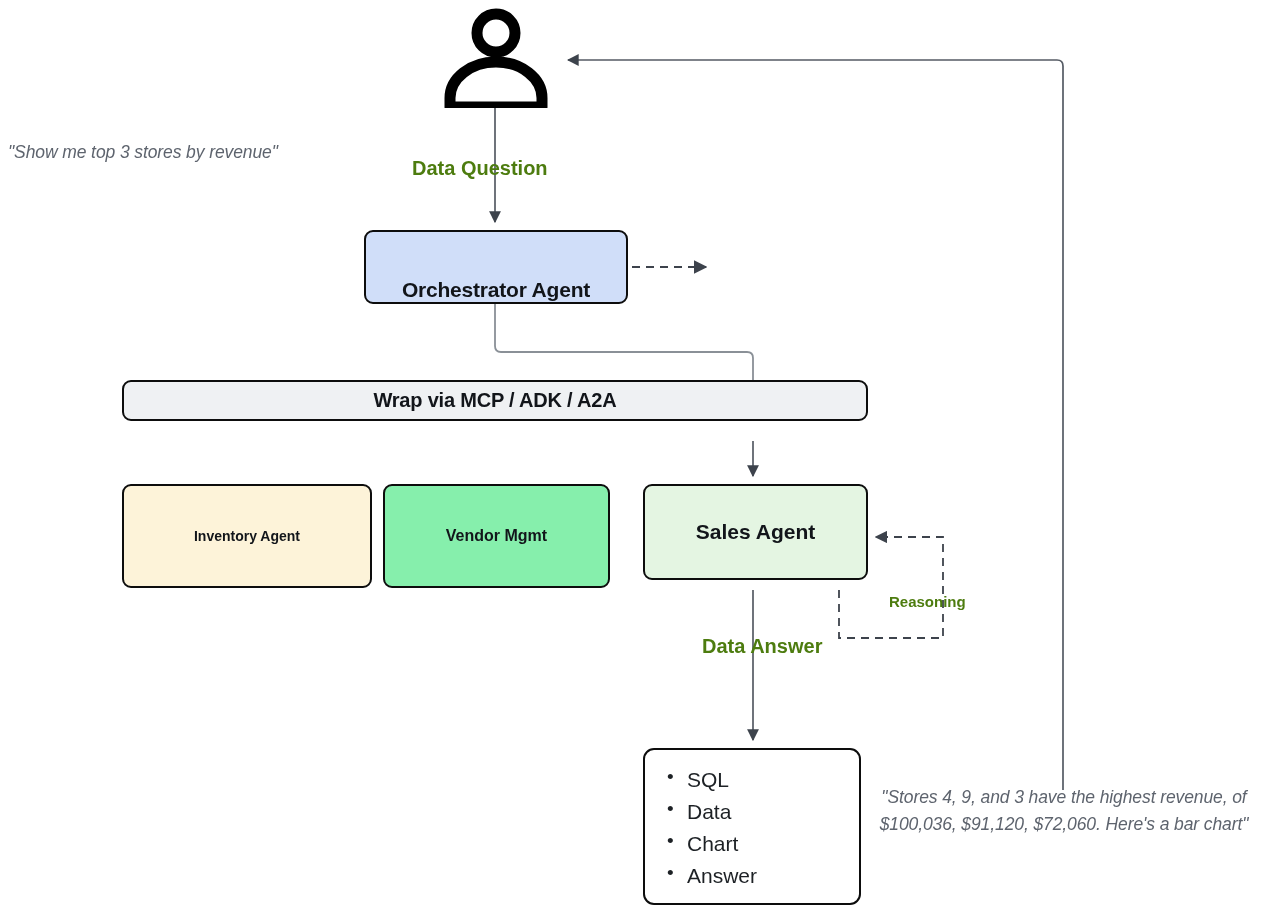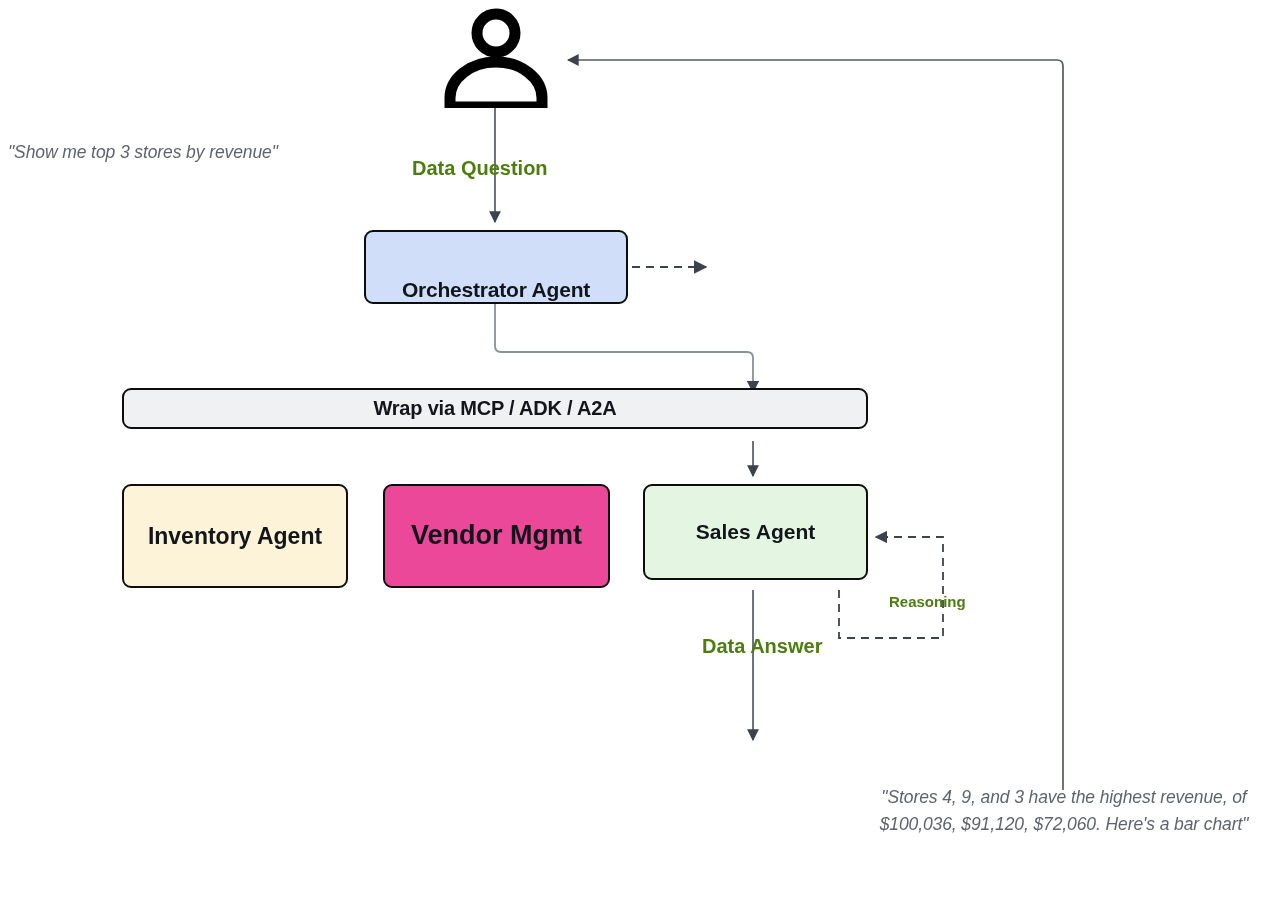--- a/index.html
+++ b/index.html
@@ -43,35 +43,35 @@
   .node-label { line-height: 1.15; }
 
   #orchestrator-agent {
     left: 364px; top: 230px; width: 264px; height: 74px;
     background: #d0def9;
     font-size: 21px;
     letter-spacing: -0.2px;
     align-items: flex-end;
   }
   #mcp-bar {
-    left: 122px; top: 388px; width: 746px; height: 41px;
+    left: 122px; top: 380px; width: 746px; height: 41px;
     background: #eff1f3;
     border-radius: 9px;
     font-size: 20px;
     letter-spacing: -0.2px;
   }
   #inventory-agent {
-    left: 122px; top: 484px; width: 226px; height: 104px;
+    left: 122px; top: 484px; width: 250px; height: 104px;
     background: #fdf3d9;
-    font-size: 23px;
+    font-size: 14px;
   }
   #vendor-mgmt-agent {
     left: 383px; top: 484px; width: 227px; height: 104px;
-    background: #ec4899;
-    font-size: 27px;
+    background: #86efac;
+    font-size: 16px;
   }
   #sales-agent {
     left: 643px; top: 484px; width: 225px; height: 96px;
     background: #e4f5e2;
     font-size: 21px;
   }
   #output-box {
     left: 643px; top: 748px; width: 218px; height: 157px;
     background: #ffffff;
     border-radius: 11px;
@@ -220,16 +220,24 @@
     <span class="node-label">Vendor Mgmt</span>
   </div>
   <div class="node" id="sales-agent">
     <span class="node-label">Sales Agent</span>
   </div>
 
   <div class="edge-label" id="label-reasoning">Reasoning</div>
 
   <div class="edge-label" id="label-data-answer">Data Answer</div>
 
+  <div class="node" id="output-box">
+    <ul>
+      <li>SQL</li>
+      <li>Data</li>
+      <li>Chart</li>
+      <li>Answer</li>
+    </ul>
+  </div>
 
   <div class="quote" id="quote-final-answer">"Stores 4, 9, and 3 have the highest revenue, of $100,036, $91,120, $72,060. Here's a bar chart"</div>
 
 </div>
 
 </body></html>

